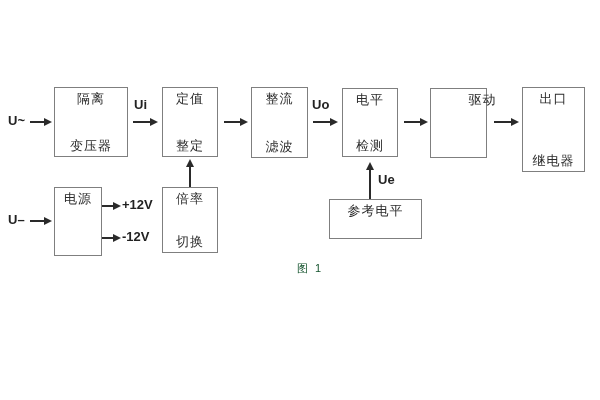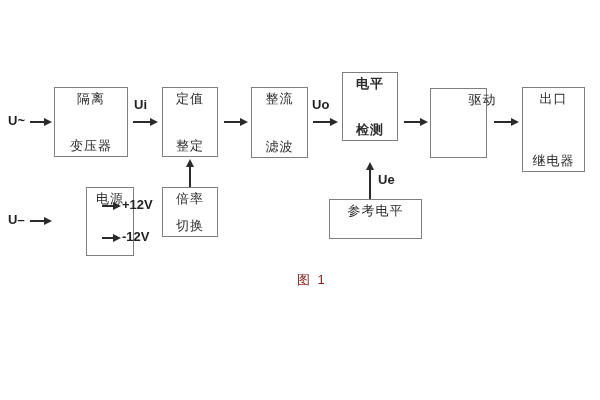--- a/index.html
+++ b/index.html
@@ -12,43 +12,43 @@
     border:1px solid #7f7f7f; background:#ffffff;
     display:flex; flex-direction:column; align-items:center; justify-content:space-between;
     color:#2b2b2b; font-size:13px; letter-spacing:1px; line-height:1;
     padding:4px 0;
   }
   .box span { white-space:nowrap; }
   
   #b-isolation { left:54px;  top:87px;  width:74px; height:70px; }
   #b-setpoint  { left:162px; top:87px;  width:56px; height:70px; }
   #b-rectify   { left:251px; top:87px;  width:57px; height:71px; }
-  #b-level     { left:342px; top:72px;  width:56px; height:69px;font-weight:bold; }
+  #b-level     { left:342px; top:88px;  width:56px; height:69px; }
   #b-driver    { left:430px; top:88px;  width:57px; height:70px;padding-left:48px; }
   #b-relay     { left:522px; top:87px;  width:63px; height:85px; }
   
-  #b-power     { left:54px;  top:187px; width:48px; height:69px;margin-left:32px; }
-  #b-ratio     { left:162px; top:187px; width:56px; height:50px; }
+  #b-power     { left:54px;  top:187px; width:48px; height:69px; }
+  #b-ratio     { left:162px; top:187px; width:56px; height:66px; }
   #b-ref       { left:329px; top:199px; width:93px; height:40px; }
 
   
   .ha { position:absolute; height:1.5px; background:#2a2a2a; }
   .ha::after {
     content:""; position:absolute; right:-8px; top:-3.5px; width:0; height:0;
     border-left:8px solid #2a2a2a; border-top:4px solid transparent; border-bottom:4px solid transparent;
   }
   
   .va { position:absolute; width:1.5px; background:#2a2a2a; }
   .va::before {
     content:""; position:absolute; top:-8px; left:-3.5px; width:0; height:0;
     border-bottom:8px solid #2a2a2a; border-left:4px solid transparent; border-right:4px solid transparent;
   }
 
   .sig { position:absolute; font-size:13px; font-weight:600; color:#222; white-space:nowrap; line-height:1.2; }
-  .caption { position:absolute; left:297px; top:271px; font-size:13px; color:#7f1d1d; letter-spacing:2px; }
+  .caption { position:absolute; left:297px; top:261px; font-size:11px; color:#14532d; letter-spacing:2px; }
 </style>
 </head>
 <body>
 
 <div class="canvas">
 
   <span class="sig" style="left:8px; top:113px;">U~</span>
   <span class="sig" style="left:8px; top:212px;">U–</span>
 
   <div class="box" id="b-isolation">

